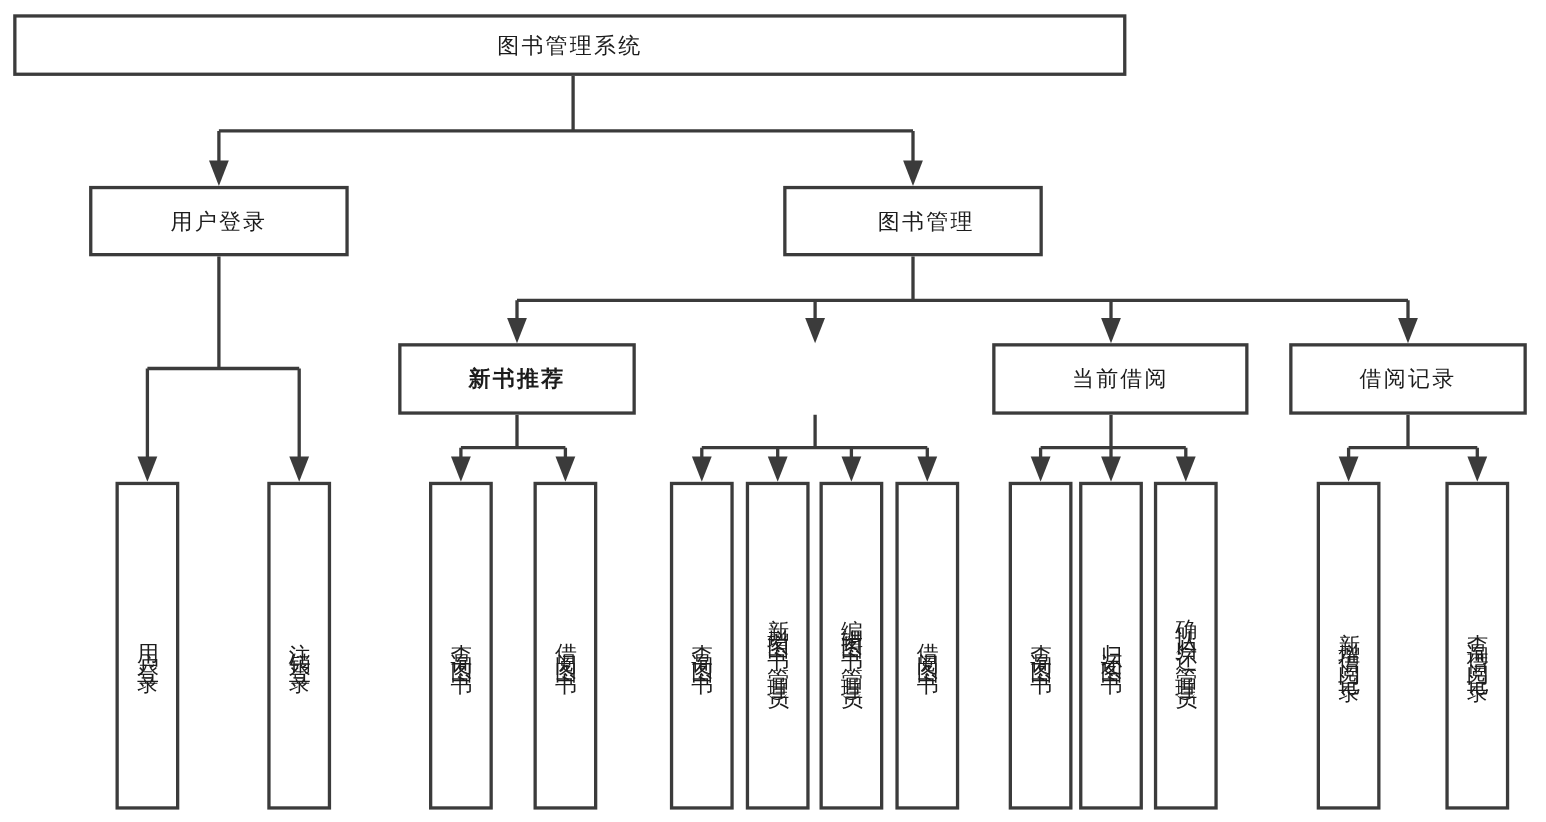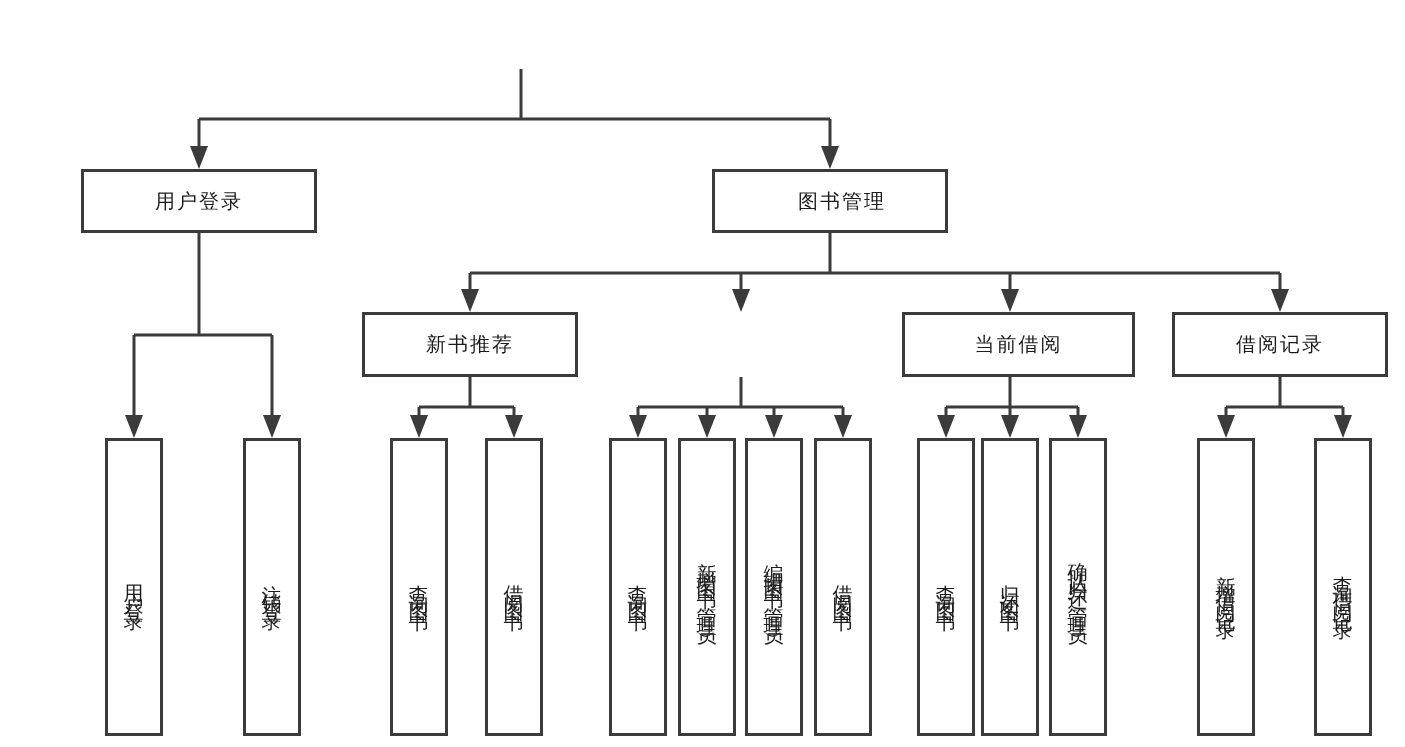--- a/index.html
+++ b/index.html
@@ -121,29 +121,32 @@
       <polygon points="1069,415 1087,415 1078,438"></polygon>
     </g>
 
     <g>
       <path d="M1280 377 V407 M1226 407 H1343 M1226 407 V417 M1343 407 V417"></path>
       <polygon points="1217,415 1235,415 1226,438"></polygon>
       <polygon points="1334,415 1352,415 1343,438"></polygon>
     </g>
   </svg>
 
+  <div class="hbox" style="left:12px; top:13px; width:1012px; height:56px;">
+    <span>图书管理系统</span>
+  </div>
 
   <div class="hbox" style="left:81px; top:169px; width:236px; height:64px;">
     <span>用户登录</span>
   </div>
   <div class="hbox" style="left:712px; top:169px; width:236px; height:64px;padding-left:24px;">
     <span>图书管理</span>
   </div>
 
-  <div class="hbox" style="left:362px; top:312px; width:216px; height:65px;">
+  <div class="hbox" style="left:362px; top:312px; width:216px; height:65px;font-weight:bold;">
     <span>新书推荐</span>
   </div>
   <div class="hbox" style="left:902px; top:312px; width:233px; height:65px;">
     <span>当前借阅</span>
   </div>
   <div class="hbox" style="left:1172px; top:312px; width:216px; height:65px;">
     <span>借阅记录</span>
   </div>
 
   <div class="vbox" style="left:105px;">

